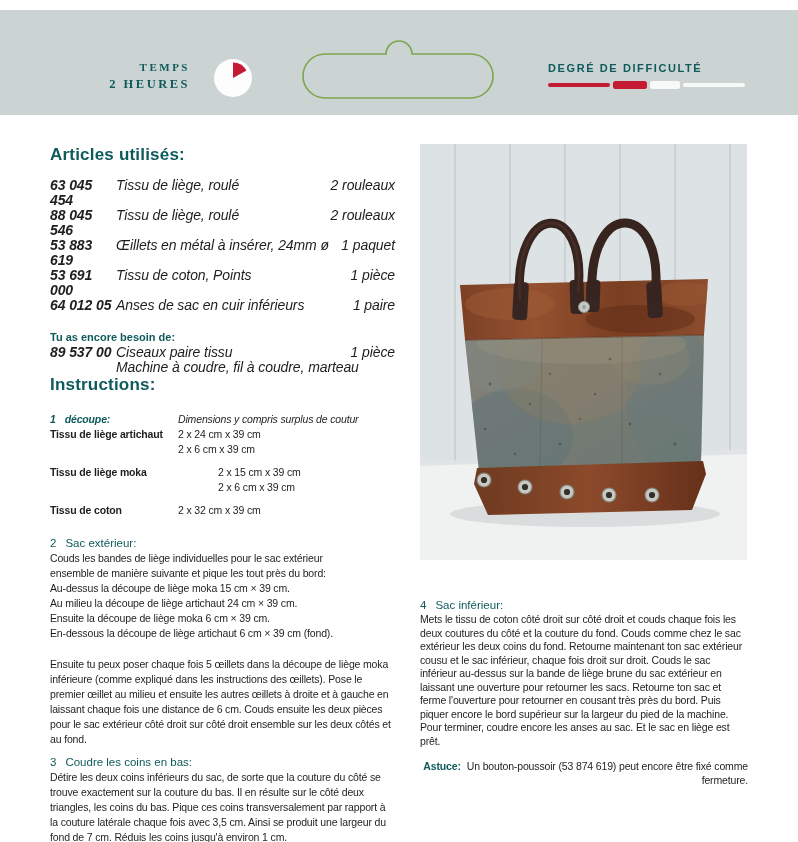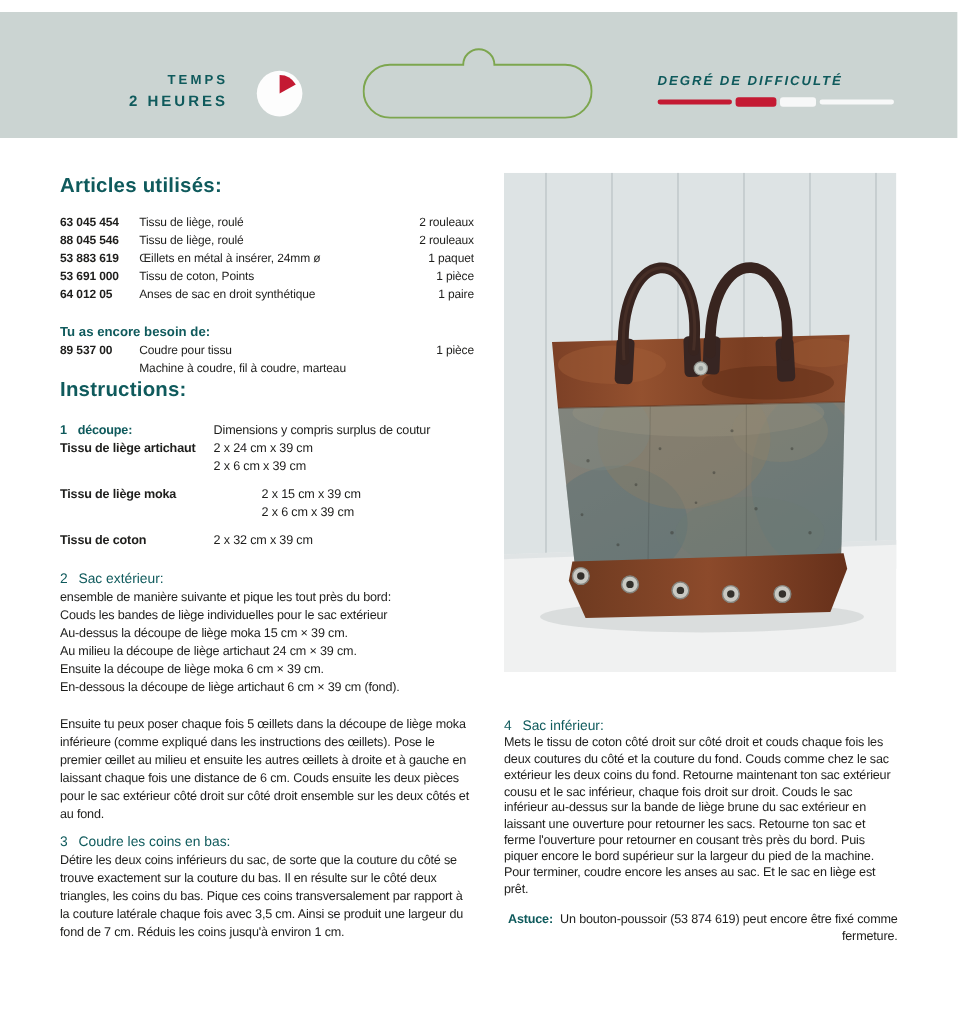--- a/index.html
+++ b/index.html
@@ -3,41 +3,41 @@
 <meta charset="utf-8">
 <style>
   html,body{margin:0;padding:0;}
   body{
     width:798px;height:842px;position:relative;background:#ffffff;
     font-family:"Liberation Sans","DejaVu Sans",sans-serif;color:#1e1e1c;
     overflow:hidden;
   }
   
   .band{position:absolute;left:0;top:10px;width:798px;height:105px;background:#cbd4d2;}
-  .time-block{position:absolute;left:60px;top:51px;width:130px;text-align:right;color:#0f5a5c;}
+  .time-block{position:absolute;left:60px;top:51px;width:130px;text-align:right;color:#0f5a5c;font-family:Liberation Serif, serif;}
   .time-label{font-size:11px;font-weight:bold;letter-spacing:2.5px;}
   .time-value{font-size:12.5px;font-weight:bold;letter-spacing:2.5px;margin-top:4px;}
   .clock{position:absolute;left:213px;top:48px;}
   .badge{position:absolute;left:302px;top:30px;}
-  .diff-block{position:absolute;left:548px;top:52px;width:200px;font-style:italic;}
+  .diff-block{position:absolute;left:548px;top:52px;width:200px;}
   .diff-label{font-size:11px;font-weight:bold;letter-spacing:1.6px;color:#0f5a5c;white-space:nowrap;}
   .diff-bar{display:flex;align-items:center;gap:3px;margin-top:7px;height:8px;}
   .seg{border-radius:2.5px;}
   .seg1{width:62px;height:4px;background:#c41a33;}
   .seg2{width:34px;height:8px;background:#c41a33;}
   .seg3{width:30px;height:8px;background:#f7f8f8;}
   .seg4{width:62px;height:4px;background:#f7f8f8;}
   
   .left-col{position:absolute;left:50px;top:145px;width:345px;}
   .right-col{position:absolute;left:420px;top:144px;width:328px;}
   h1.sec{font-size:17px;font-weight:bold;color:#0f5a5c;margin:0;letter-spacing:.2px;}
   .body-txt{font-size:10.5px;line-height:15px;letter-spacing:-0.15px;color:#1e1e1c;}
   
   .items{margin-top:13px;}
-  .item-row{display:flex;font-size:10px;line-height:15px;letter-spacing:-0.1px;}
+  .item-row{display:flex;font-size:14px;line-height:15px;letter-spacing:-0.1px;font-style:italic;}
   .item-code{width:66px;font-weight:bold;flex:none;}
   .item-name{flex:1;}
   .item-qty{flex:none;text-align:right;white-space:nowrap;}
   .also{margin-top:17px;}
   .also-title{font-size:11px;font-weight:bold;color:#0f5a5c;line-height:15px;}
   .instr-title{margin-top:31px;}
   
   .step1{margin-top:17px;font-size:10.5px;line-height:15px;letter-spacing:-0.15px;}
   .s1-row{display:flex;margin-bottom:8px;}
   .s1-label{width:128px;flex:none;font-weight:bold;}
@@ -106,43 +106,43 @@
       <span class="item-name">Œillets en métal à insérer, 24mm ø</span>
       <span class="item-qty">1 paquet</span>
     </div>
     <div class="item-row">
       <span class="item-code">53 691 000</span>
       <span class="item-name">Tissu de coton, Points</span>
       <span class="item-qty">1 pièce</span>
     </div>
     <div class="item-row">
       <span class="item-code">64 012 05</span>
-      <span class="item-name">Anses de sac en droit synthétique</span>
+      <span class="item-name">Anses de sac en cuir inférieurs</span>
       <span class="item-qty">1 paire</span>
     </div>
   </div>
 
   <div class="also">
     <div class="also-title">Tu as encore besoin de:</div>
     <div class="item-row">
       <span class="item-code">89 537 00</span>
-      <span class="item-name">Coudre pour tissu</span>
+      <span class="item-name">Ciseaux paire tissu</span>
       <span class="item-qty">1 pièce</span>
     </div>
     <div class="item-row">
       <span class="item-code"></span>
       <span class="item-name">Machine à coudre, fil à coudre, marteau</span>
       <span class="item-qty"></span>
     </div>
   </div>
 
   <h1 class="sec instr-title">Instructions:</h1>
 
   <div class="step1">
-    <div class="s1-row" style="margin-bottom:0;">
+    <div class="s1-row" style="margin-bottom:0;font-style:italic;">
       <span class="s1-label s1-head"><span class="s1-num">1</span><span>découpe:</span></span>
       <span class="s1-val">Dimensions y compris surplus de coutur</span>
     </div>
     <div class="s1-row" style="margin-bottom:8px;">
       <span class="s1-label">Tissu de liège artichaut</span>
       <span class="s1-val">
         <div>2 x 24 cm x 39 cm</div>
         <div>2 x 6 cm x 39 cm</div>
       </span>
     </div>
@@ -157,22 +157,22 @@
       <span class="s1-label">Tissu de coton</span>
       <span class="s1-val">
         <div>2 x 32 cm x 39 cm</div>
       </span>
     </div>
   </div>
 
   <div class="step2">
     <div class="step-head"><span class="n">2</span><span>Sac extérieur:</span></div>
     <div class="body-txt">
+      <div>Couds les bandes de liège individuelles pour le sac extérieur</div>
       <div>ensemble de manière suivante et pique les tout près du bord:</div>
-      <div>Couds les bandes de liège individuelles pour le sac extérieur</div>
       <div>Au-dessus la découpe de liège moka 15 cm × 39 cm.</div>
       <div>Au milieu la découpe de liège artichaut 24 cm × 39 cm.</div>
       <div>Ensuite la découpe de liège moka 6 cm × 39 cm.</div>
       <div>En-dessous la découpe de liège artichaut 6 cm × 39 cm (fond).</div>
     </div>
   </div>
 
   <div class="para2 body-txt">Ensuite tu peux poser chaque fois 5 œillets dans la découpe de liège moka inférieure (comme expliqué dans les instructions des œillets). Pose le premier œillet au milieu et ensuite les autres œillets à droite et à gauche en laissant chaque fois une distance de 6 cm. Couds ensuite les deux pièces pour le sac extérieur côté droit sur côté droit ensemble sur les deux côtés et au fond.</div>
 
   <div class="step3">

